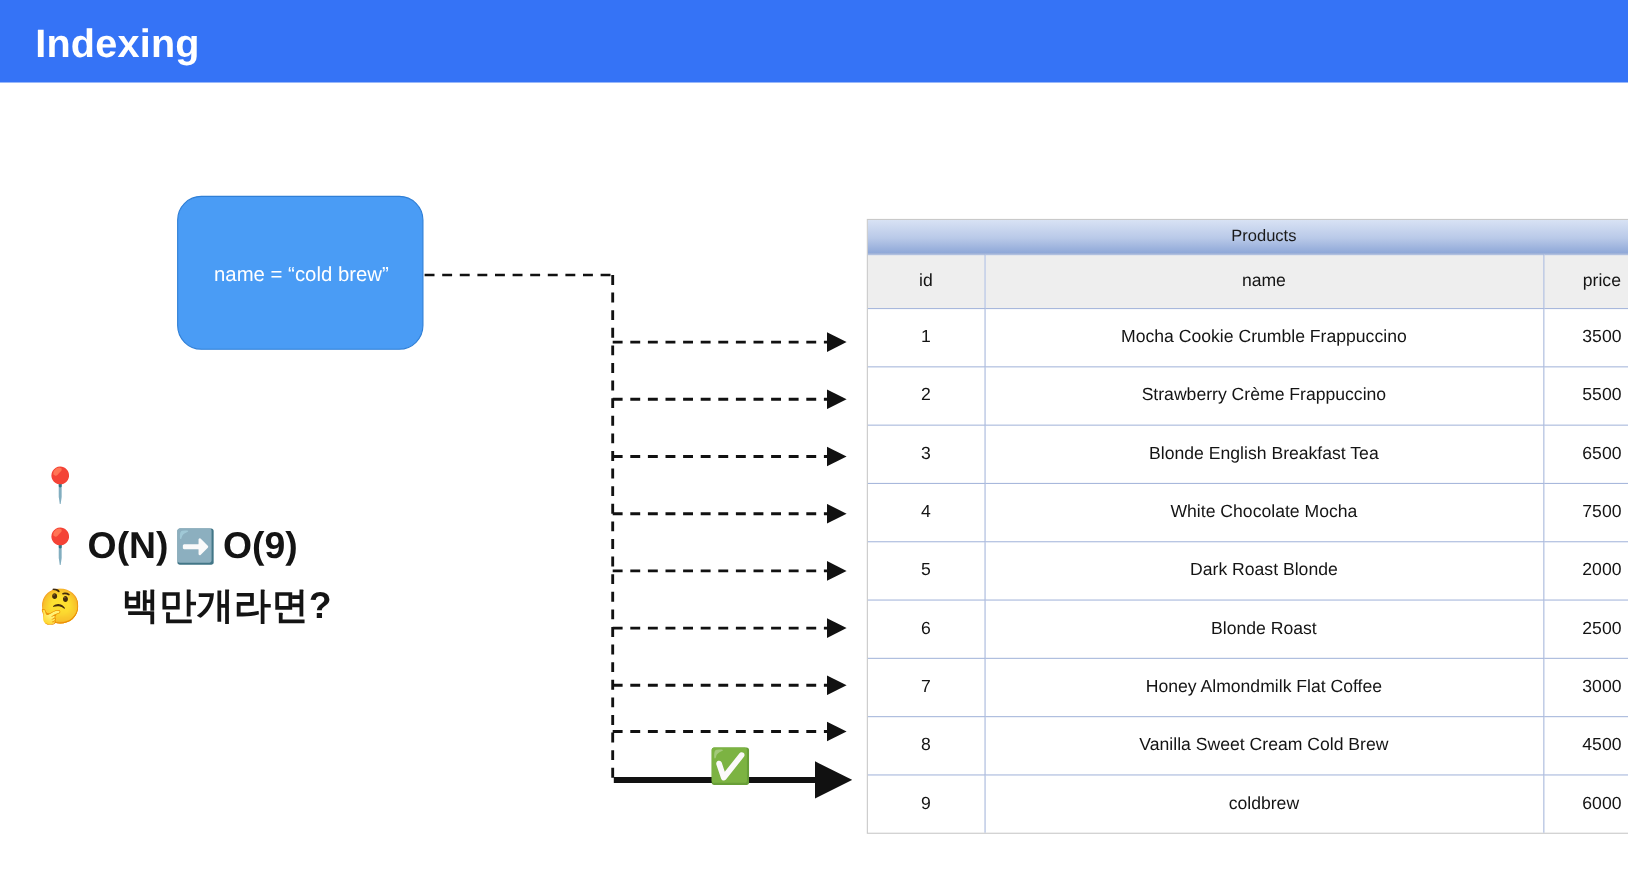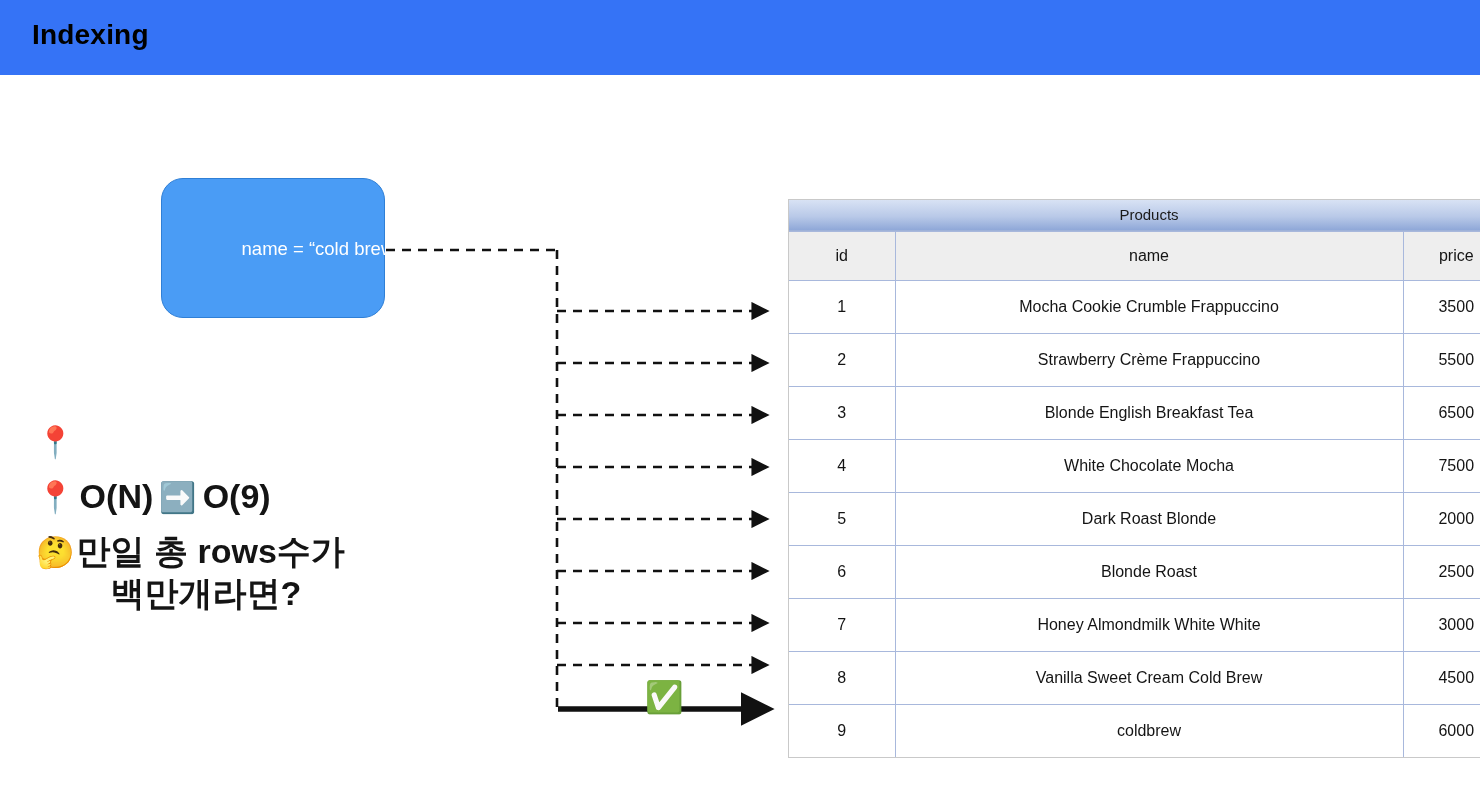--- a/index.html
+++ b/index.html
@@ -21,23 +21,23 @@
     left: 0;
     top: 0;
     width: 1480px;
     height: 75px;
     background: #3573f6;
   }
   .header-title {
     position: absolute;
     left: 32px;
     top: 19px;
-    font-size: 28px;
+    font-size: 36px;
     font-weight: bold;
-    color: #000000;
+    color: #ffffff;
     letter-spacing: 0.2px;
     white-space: nowrap;
   }
 
   
   .query-box {
     position: absolute;
     left: 161px;
     top: 178px;
     width: 224px;
@@ -53,21 +53,20 @@
     top: 0;
     width: 224px;
     height: 140px;
     display: flex;
     align-items: center;
     justify-content: center;
     color: #ffffff;
     font-size: 18.5px;
     font-family: "Liberation Sans", sans-serif;
     white-space: nowrap;
-    padding-left: 47px;
   }
 
   
   .bullets {
     position: absolute;
     left: 36px;
     top: 424px;
     width: 420px;
   }
   .bullet-row {
@@ -197,21 +196,20 @@
   <div class="bullet-row">
     <span class="bullet-icon">📍</span>
     <span>O(N)</span>
     <span class="inline-emoji">➡️</span>
     <span>O(9)</span>
   </div>
 
   <div class="bullet-row">
     <span class="bullet-icon thinking">🤔</span>
     <span class="bullet-wrap">
-      <span>만일 총 rows수가</span>
       <span class="bullet-line2">백만개라면?</span>
     </span>
   </div>
 
 </div>
 
 <svg class="arrows-svg" viewBox="0 0 1480 810">
   <defs>
     <marker id="arrowhead" markerWidth="7" markerHeight="7" refX="5.6" refY="3.5" orient="auto">
       <polygon points="0,0 7,3.5 0,7" fill="#111111"></polygon>
@@ -288,21 +286,21 @@
         <td>Dark Roast Blonde</td>
         <td>2000</td>
       </tr>
       <tr>
         <td>6</td>
         <td>Blonde Roast</td>
         <td>2500</td>
       </tr>
       <tr>
         <td>7</td>
-        <td>Honey Almondmilk White White</td>
+        <td>Honey Almondmilk Flat Coffee</td>
         <td>3000</td>
       </tr>
       <tr>
         <td>8</td>
         <td>Vanilla Sweet Cream Cold Brew</td>
         <td>4500</td>
       </tr>
       <tr>
         <td>9</td>
         <td>coldbrew</td>

